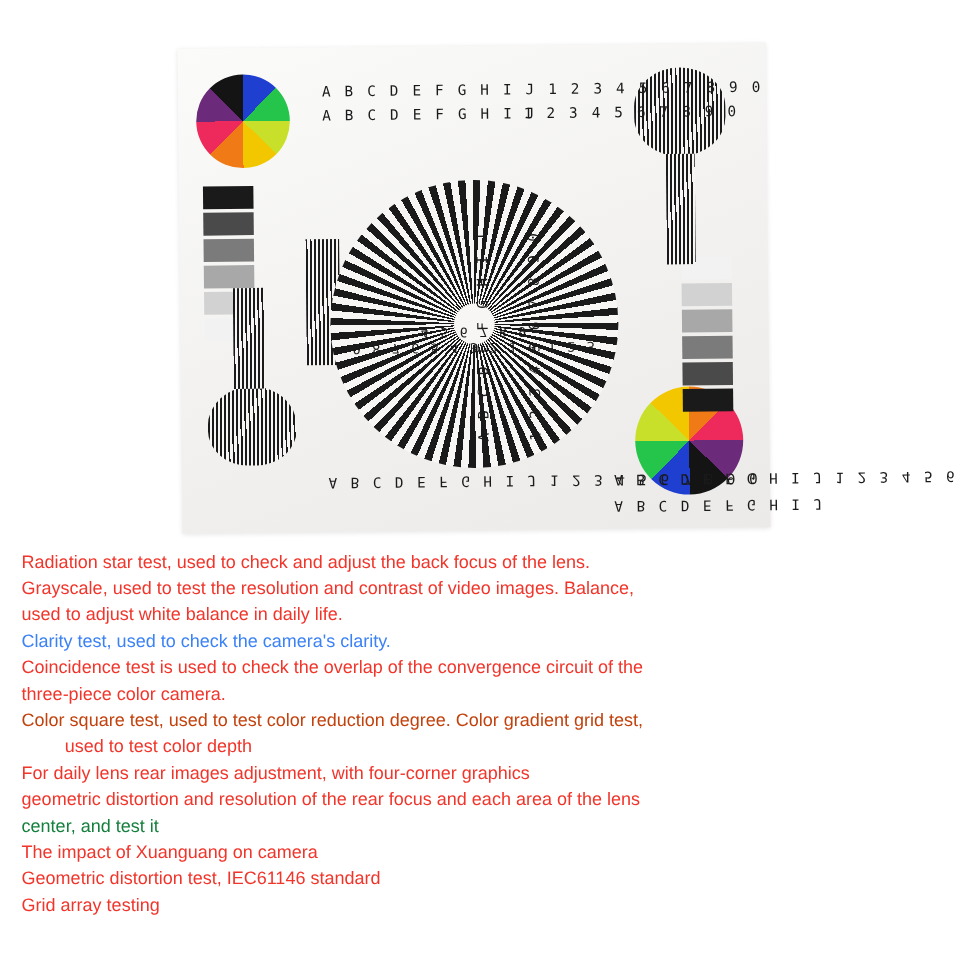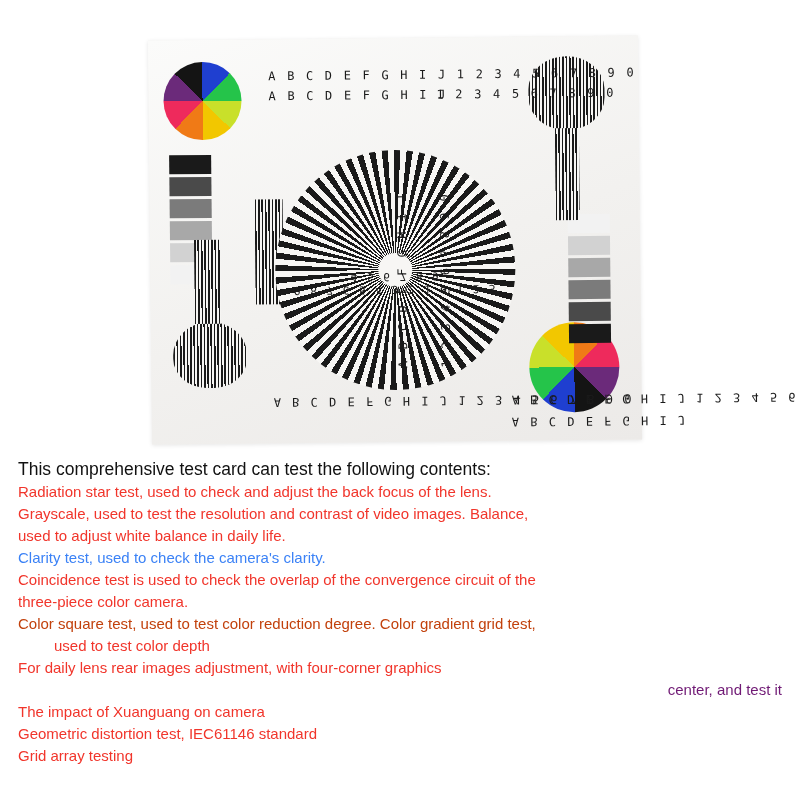--- a/index.html
+++ b/index.html
@@ -219,31 +219,31 @@
         <div class="card-text ct-bot2">A B C D E F G H I J</div>
         <div class="card-text ct-bot3">1 2 3 4 5 6 7 8 9 0</div>
         <div class="card-text ct-bot4">A B C D E F G H I J 1 2 3 4 5 6 7 8 9 0</div>
         <div class="card-text ct-bot5">A B C D E F G H I J</div>
 
       </div>
     </div>
   </div>
 
   <div class="caption">
-    <div class="cap-head">This comprehensive test card can test the following contents:</div>
     <div id="cap-lines">
         <div class="cap-line" style="color: rgb(241, 53, 43);">Radiation star test, used to check and adjust the back focus of the lens.</div>
         <div class="cap-line" style="color: rgb(241, 53, 43);">Grayscale, used to test the resolution and contrast of video images. Balance,</div>
         <div class="cap-line" style="color: rgb(241, 53, 43);">used to adjust white balance in daily life.</div>
         <div class="cap-line" style="color: #3b82f6;">Clarity test, used to check the camera's clarity.</div>
         <div class="cap-line" style="color: rgb(241, 53, 43);">Coincidence test is used to check the overlap of the convergence circuit of the</div>
         <div class="cap-line" style="color: rgb(241, 53, 43);">three-piece color camera.</div>
         <div class="cap-line" style="color: #c2410c;">Color square test, used to test color reduction degree. Color gradient grid test,</div>
         <div class="cap-line" style="color: rgb(241, 53, 43); margin-left: 36px;">used to test color depth</div>
         <div class="cap-line" style="color: rgb(241, 53, 43);">For daily lens rear images adjustment, with four-corner graphics</div>
-        <div class="cap-line" style="color: #701a75; text-align: right;">center, and test it</div>
+        <div class="cap-line" style="color: rgb(241, 53, 43);">geometric distortion and resolution of the rear focus and each area of the lens</div>
+        <div class="cap-line" style="color: #15803d;">center, and test it</div>
         <div class="cap-line" style="color: rgb(241, 53, 43);">The impact of Xuanguang on camera</div>
         <div class="cap-line" style="color: rgb(241, 53, 43);">Geometric distortion test, IEC61146 standard</div>
         <div class="cap-line" style="color: rgb(241, 53, 43);">Grid array testing</div>
       </div>
   </div>
 
 </div>
 
 </body></html>

